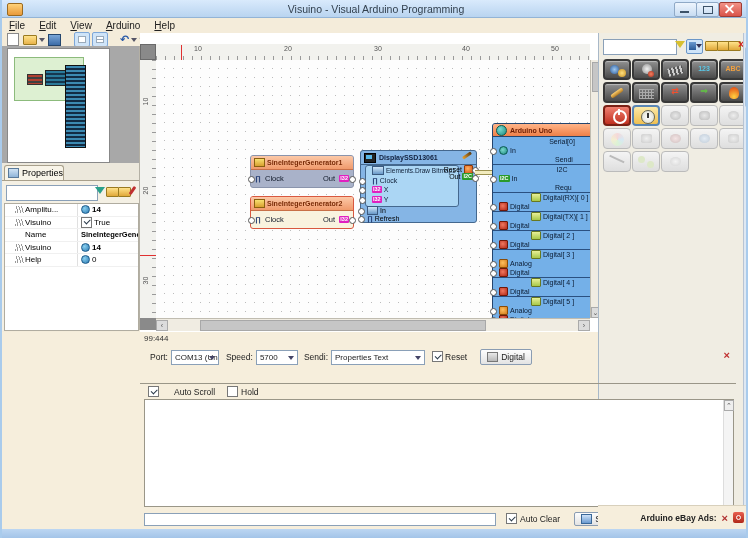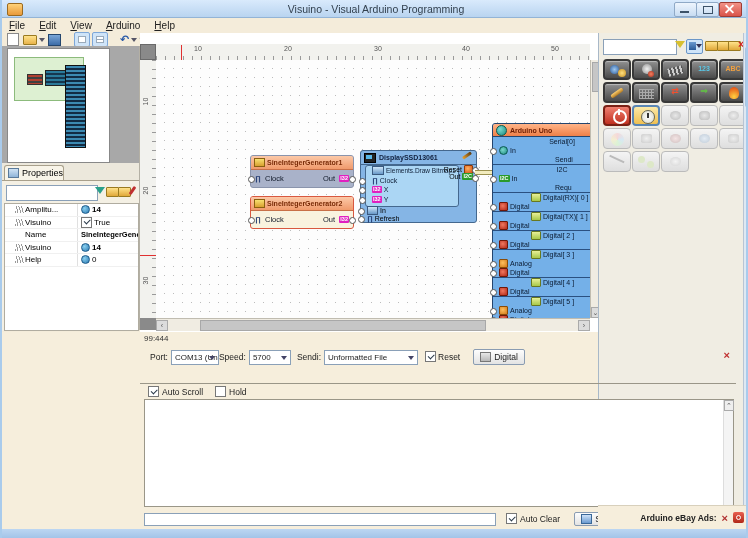--- a/index.html
+++ b/index.html
@@ -644,38 +644,38 @@
       </div>
   </div>
 
   <div class="abs bottombar">
     <div style="position:absolute;left:138px;top:0;width:458px;height:197px">
       <span class="statustext">99:444</span>
 
       <div class="portrow">
         <span style="margin-left:10px">Port:</span>
         <div class="combo" style="width:48px;margin-left:3px"><span>COM13 (Una</span></div>
-        <span style="">Speed:</span>
+        <span style="margin-left:7px">Speed:</span>
         <div class="combo" style="width:42px;margin-left:3px"><span>5700</span></div>
         <span style="margin-left:6px">Sendi:</span>
-        <div class="combo" style="width:94px;margin-left:3px"><span>Unformatted File</span></div>
+        <div class="combo" style="width:94px;margin-left:3px"><span>Properties Text</span></div>
         <span style="margin-left:7px"><span class="chk on"></span></span>
         <span style="margin-left:2px">Reset</span>
         <button class="btn" style="margin-left:13px">
           <span class="plugico"></span>
           <span>Digital</span>
           </button>
         <span class="portX">×</span>
       </div>
 
       <div class="tabline"></div>
 
       <div class="scrollrow">
         <span style="margin-left:4px"><span class="chk on"></span></span>
-        <span style="margin-left:3px">Auto Scroll</span>
+        <span style="margin-left:15px">Auto Scroll</span>
         <span style="margin-left:12px"><span class="chk"></span></span>
         <span style="margin-left:3px">Hold</span>
         <button class="btn" style="position:absolute;right:4px;top:16px;height:29px">
           <span class="broom"></span>
           <span>Clear</span>
           </button>
       </div>
 
       <div class="outbox">
         <div class="outsb">

